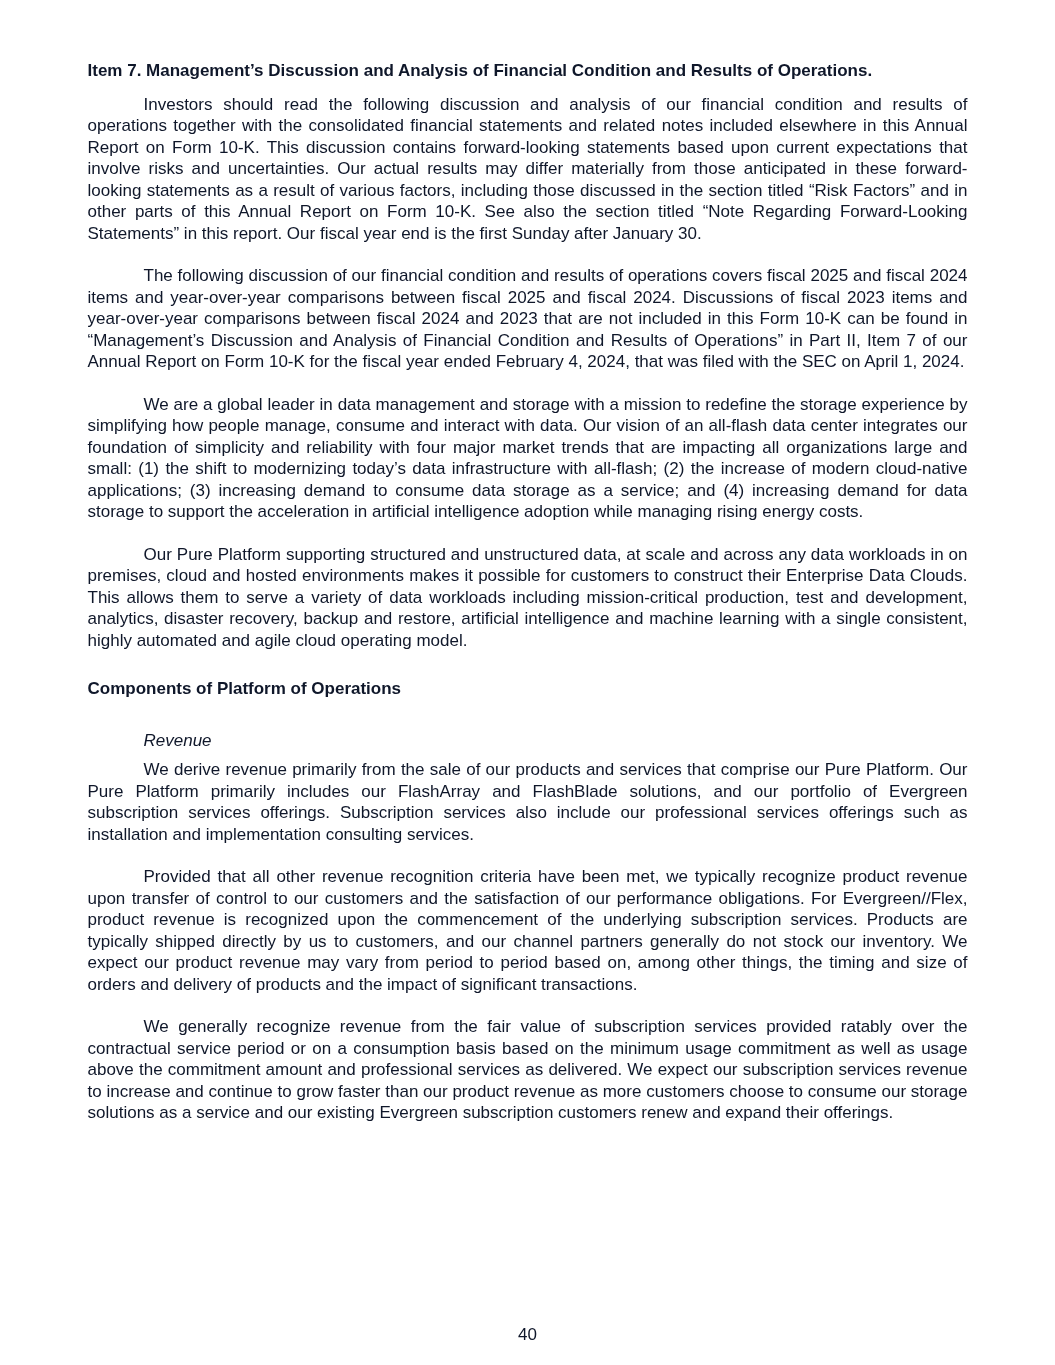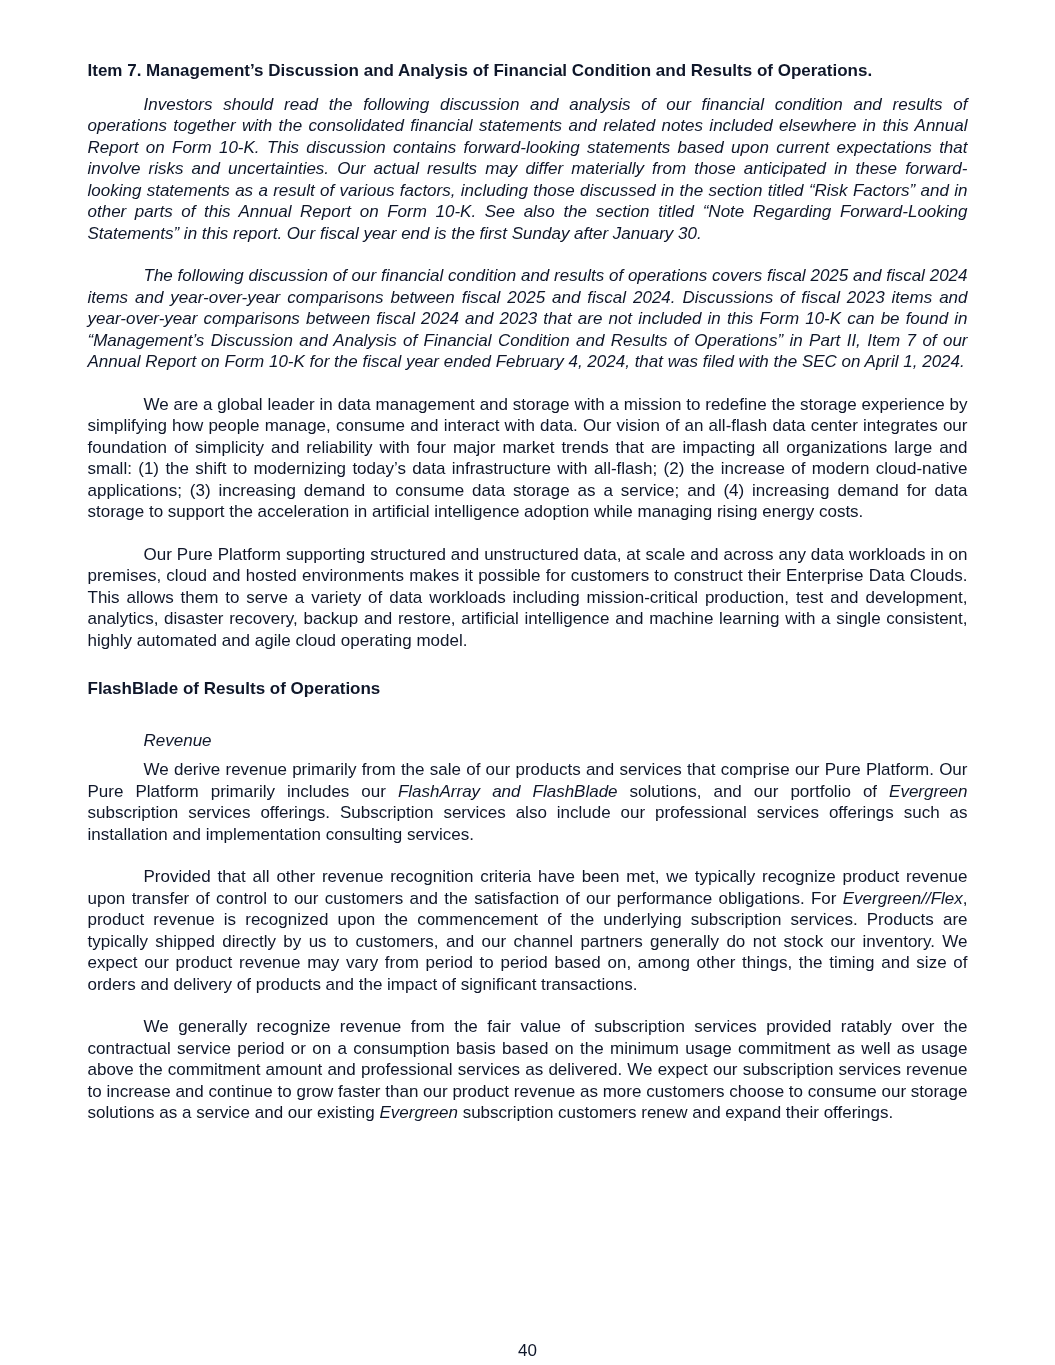--- a/index.html
+++ b/index.html
@@ -19,34 +19,34 @@
   }
   .doc-title {
     font-weight: bold;
     margin: 0 0 12px 0;
   }
   .para {
     margin: 0 0 21px 0;
     text-align: justify;
     text-indent: 56px;
   }
-  .italic { font-style: italic; }
+  .italic { }
   .section-heading {
     font-weight: bold;
     margin: 27px 0 12px 0;
   }
   .sub-heading {
     font-weight: normal;
     font-style: italic;
     margin: 30px 0 8px 0;
     padding-left: 56px;
   }
   .page-number {
     position: absolute;
-    bottom: 20px;
+    bottom: 36px;
     left: 0;
     width: 100%;
     text-align: center;
   }
 </style>
 </head>
 <body>
 
 <div class="page">
 
@@ -55,21 +55,21 @@
   <p class="para italic">Investors should read the following discussion and analysis of our financial condition and results of operations together with the consolidated financial statements and related notes included elsewhere in this Annual Report on Form 10-K. This discussion contains forward-looking statements based upon current expectations that involve risks and uncertainties. Our actual results may differ materially from those anticipated in these forward-looking statements as a result of various factors, including those discussed in the section titled “Risk Factors” and in other parts of this Annual Report on Form 10-K. See also the section titled “Note Regarding Forward-Looking Statements” in this report. Our fiscal year end is the first Sunday after January 30.</p>
 
   <p class="para italic">The following discussion of our financial condition and results of operations covers fiscal 2025 and fiscal 2024 items and year-over-year comparisons between fiscal 2025 and fiscal 2024. Discussions of fiscal 2023 items and year-over-year comparisons between fiscal 2024 and 2023 that are not included in this Form 10-K can be found in “Management’s Discussion and Analysis of Financial Condition and Results of Operations” in Part II, Item 7 of our Annual Report on Form 10-K for the fiscal year ended February 4, 2024, that was filed with the SEC on April 1, 2024.</p>
 
 
 
   <p class="para">We are a global leader in data management and storage with a mission to redefine the storage experience by simplifying how people manage, consume and interact with data. Our vision of an all-flash data center integrates our foundation of simplicity and reliability with four major market trends that are impacting all organizations large and small: (1) the shift to modernizing today’s data infrastructure with all-flash; (2) the increase of modern cloud-native applications; (3) increasing demand to consume data storage as a service; and (4) increasing demand for data storage to support the acceleration in artificial intelligence adoption while managing rising energy costs.</p>
 
   <p class="para">Our Pure Platform supporting structured and unstructured data, at scale and across any data workloads in on premises, cloud and hosted environments makes it possible for customers to construct their Enterprise Data Clouds. This allows them to serve a variety of data workloads including mission-critical production, test and development, analytics, disaster recovery, backup and restore, artificial intelligence and machine learning with a single consistent, highly automated and agile cloud operating model.</p>
 
-  <p class="section-heading">FlashBlade of Results of Operations</p>
+  <p class="section-heading">Components of Platform of Operations</p>
 
   <p class="sub-heading">Revenue</p>
 
   <p class="para"><span>We derive revenue primarily from the sale of our products and services that comprise our Pure Platform. Our Pure Platform primarily includes our </span><span class="italic">FlashArray and FlashBlade</span><span> solutions</span><span>, and our portfolio of </span><span class="italic">Evergreen</span><span> subscription services offerings. Subscription services also include our professional services offerings such as installation and implementation consulting services.</span></p>
 
   <p class="para"><span>Provided that all other revenue recognition criteria have been met, we typically recognize product revenue upon transfer of control to our customers and the satisfaction of our performance obligations. For </span><span class="italic">Evergreen//Flex</span><span>, product revenue is recognized upon the commencement of the underlying subscription services. Products are typically shipped directly by us to customers, and our channel partners generally do not stock our inventory. We expect our product revenue may vary from period to period based on, among other things, the timing and size of orders and delivery of products and the impact of significant transactions.</span></p>
 
   <p class="para"><span>We generally recognize revenue from the fair value of subscription services provided ratably over the contractual service period or on a consumption basis based on the minimum usage commitment as well as usage above the commitment amount and professional services as delivered. We expect our subscription services revenue to increase and continue to grow faster than our product revenue as more customers choose to consume our storage solutions as a service and our existing </span><span class="italic">Evergreen</span><span> subscription customers renew and expand their offerings.</span></p>
 
   <div class="page-number">40</div>

